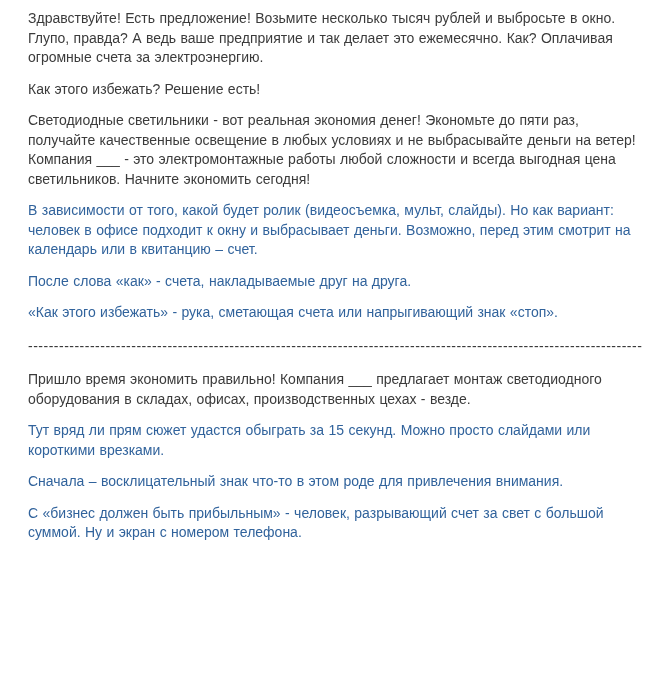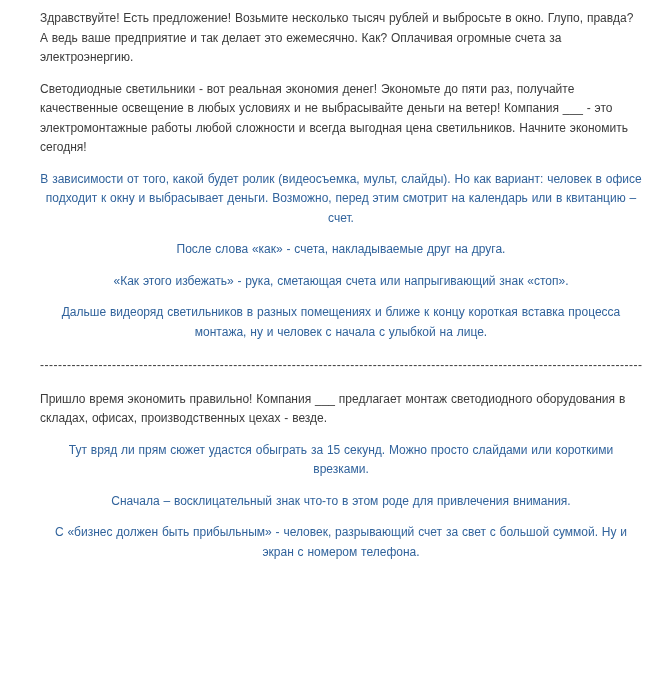--- a/index.html
+++ b/index.html
@@ -9,49 +9,48 @@
   }
   .page {
     width: 668px;
     min-height: 691px;
     box-sizing: border-box;
     padding: 9px 26px 10px 28px;
     background: #ffffff;
     font-family: "Liberation Sans", "DejaVu Sans", sans-serif;
   }
   p.para {
-    margin: 0 0 12px 12px;
-    font-size: 12px;
+    margin: 0 0 12px 0;
+    font-size: 14px;
     line-height: 19.5px;
     color: #3b3b3b;
     word-spacing: 0.5px;
   }
   p.para.blue {
     color: #31639c;
-    text-align: center;
   }
   p.para.divider {
     white-space: nowrap;
     overflow: hidden;
     letter-spacing: 0.5px;
     margin-top: 14px;
     margin-bottom: 14px;
   }
   p.para:last-child {
     margin-bottom: 0;
   }
 </style>
 </head>
 <body>
 
 <div class="page">
   <p class="para dark">Здравствуйте! Есть предложение! Возьмите несколько тысяч рублей и выбросьте в окно. Глупо, правда? А ведь ваше предприятие и так делает это ежемесячно. Как? Оплачивая огромные счета за электроэнергию.</p>
+  <p class="para dark">Как этого избежать? Решение есть!</p>
   <p class="para dark">Светодиодные светильники - вот реальная экономия денег! Экономьте до пяти раз, получайте качественные освещение в любых условиях и не выбрасывайте деньги на ветер! Компания ___ - это электромонтажные работы любой сложности и всегда выгодная цена светильников. Начните экономить сегодня!</p>
   <p class="para blue">В зависимости от того, какой будет ролик (видеосъемка, мульт, слайды). Но как вариант: человек в офисе подходит к окну и выбрасывает деньги. Возможно, перед этим смотрит на календарь или в квитанцию – счет.</p>
   <p class="para blue">После слова «как» - счета, накладываемые друг на друга.</p>
   <p class="para blue">«Как этого избежать» - рука, сметающая счета или напрыгивающий знак «стоп».</p>
-  <p class="para blue">Дальше видеоряд светильников в разных помещениях и ближе к концу короткая вставка процесса монтажа, ну и человек с начала с улыбкой на лице.</p>
   <p class="para dark divider">----------------------------------------------------------------------------------------------------------------------------------------------------------------------------</p>
   <p class="para dark">Пришло время экономить правильно! Компания ___ предлагает монтаж светодиодного оборудования в складах, офисах, производственных цехах - везде.</p>
   <p class="para blue">Тут вряд ли прям сюжет удастся обыграть за 15 секунд. Можно просто слайдами или короткими врезками.</p>
   <p class="para blue">Сначала – восклицательный знак что-то в этом роде для привлечения внимания.</p>
   <p class="para blue">С «бизнес должен быть прибыльным» - человек, разрывающий счет за свет с большой суммой. Ну и экран с номером телефона.</p>
 </div>
 
 </body></html>

